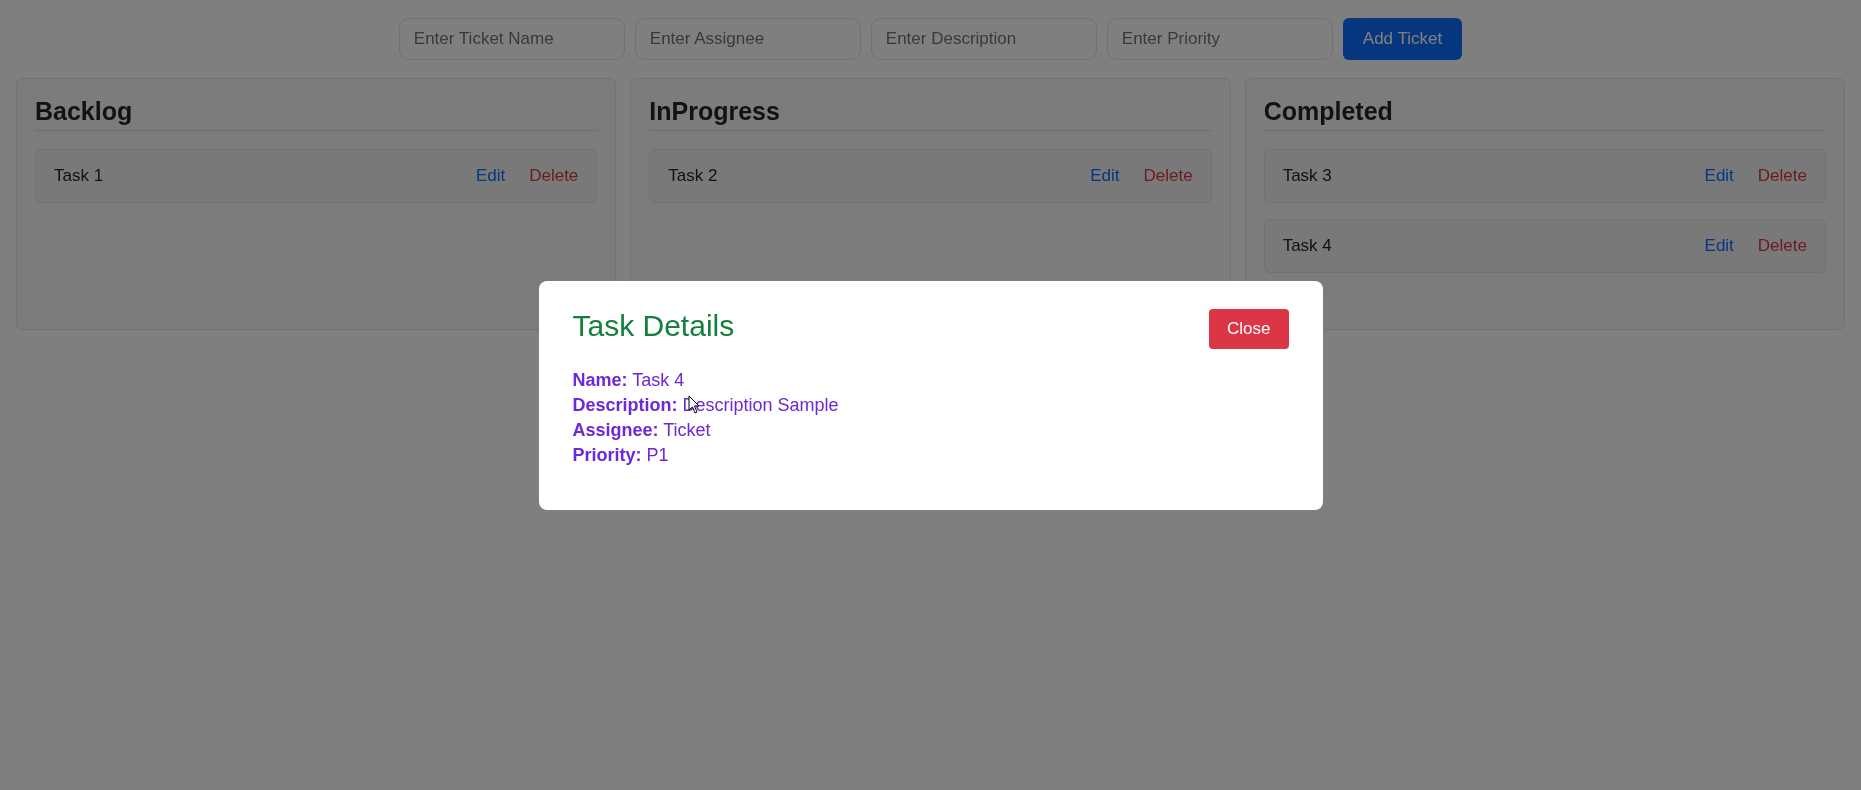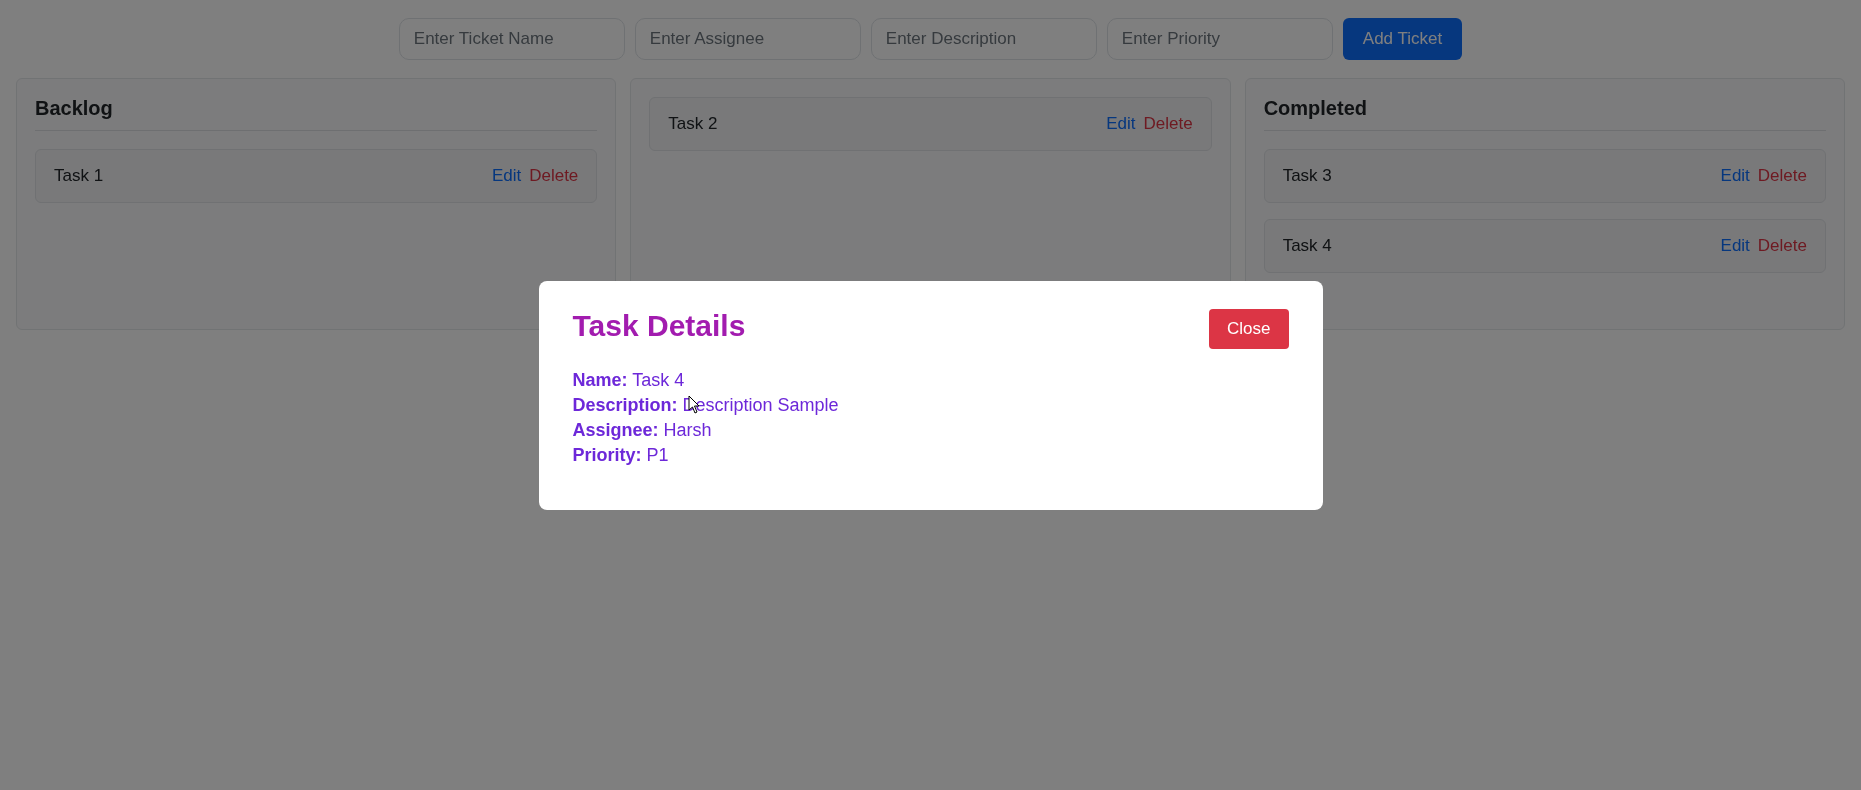--- a/index.html
+++ b/index.html
@@ -51,42 +51,42 @@
     }
     .column {
       flex: 1;
       background: #f8f9fa;
       border: 1px solid #e3e6e9;
       border-radius: 6px;
       padding: 18px 18px 40px 18px;
       min-height: 230px;
     }
     .column-title {
-      font-size: 20px;
+      font-size: 25px;
       font-weight: 700;
       color: #212529;
-      padding-bottom: 10px;
+      padding-bottom: 4px;
       border-bottom: 1px solid #dcdfe3;
       margin-bottom: 18px;
     }
     .card {
       background: #f2f3f5;
       border: 1px solid #e0e2e6;
       border-radius: 6px;
       padding: 16px 18px;
       display: flex;
       align-items: flex-start;
       justify-content: space-between;
       margin-bottom: 16px;
       font-size: 17px;
       color: #212529;
     }
     .card-actions {
       display: flex;
-      gap: 8px;
+      gap: 24px;
     }
     .edit-link {
       color: #0d6efd;
       cursor: pointer;
       font-size: 17px;
     }
     .delete-link {
       color: #dc3545;
       cursor: pointer;
       font-size: 17px;
@@ -106,22 +106,22 @@
       padding: 28px 34px 40px 34px;
       position: relative;
     }
     .modal-header {
       display: flex;
       justify-content: space-between;
       align-items: flex-start;
     }
     .modal-title {
       font-size: 30px;
-      font-weight: 700;
-      color: #a21caf;
+      font-weight: 400;
+      color: #15803d;
       margin-bottom: 27px;
     }
     .close-btn {
       background: #dc3545;
       color: #fff;
       border: none;
       border-radius: 4px;
       padding: 10px 18px;
       font-size: 17px;
       cursor: pointer;
@@ -162,20 +162,21 @@
     <div class="card">
       <span>Task 1</span>
       <span class="card-actions">
         <span class="edit-link">Edit</span>
         <span class="delete-link">Delete</span>
       </span>
     </div>
   </div>
 
   <div class="column">
+    <div class="column-title">InProgress</div>
     <div class="card">
       <span>Task 2</span>
       <span class="card-actions">
         <span class="edit-link">Edit</span>
         <span class="delete-link">Delete</span>
       </span>
     </div>
   </div>
 
   <div class="column">
@@ -199,20 +200,20 @@
 
 <div class="overlay">
   <div class="modal">
     <div class="modal-header">
       <div class="modal-title">Task Details</div>
       <button class="close-btn">Close</button>
     </div>
     <div class="modal-body">
       <p><strong>Name:</strong> <span>Task 4</span></p>
       <p><strong>Description:</strong> <span>Description Sample</span></p>
-      <p><strong>Assignee:</strong> <span>Harsh</span></p>
+      <p><strong>Assignee:</strong> <span>Ticket</span></p>
       <p><strong>Priority:</strong> <span>P1</span></p>
     </div>
   </div>
   <svg class="cursor" viewBox="0 0 12 18">
     <path d="M0 0 L0 14 L3.5 11 L6 17 L8 16 L5.5 10 L10 10 Z" fill="white" stroke="black" stroke-width="1"></path>
   </svg>
 </div>
 
 </body></html>

